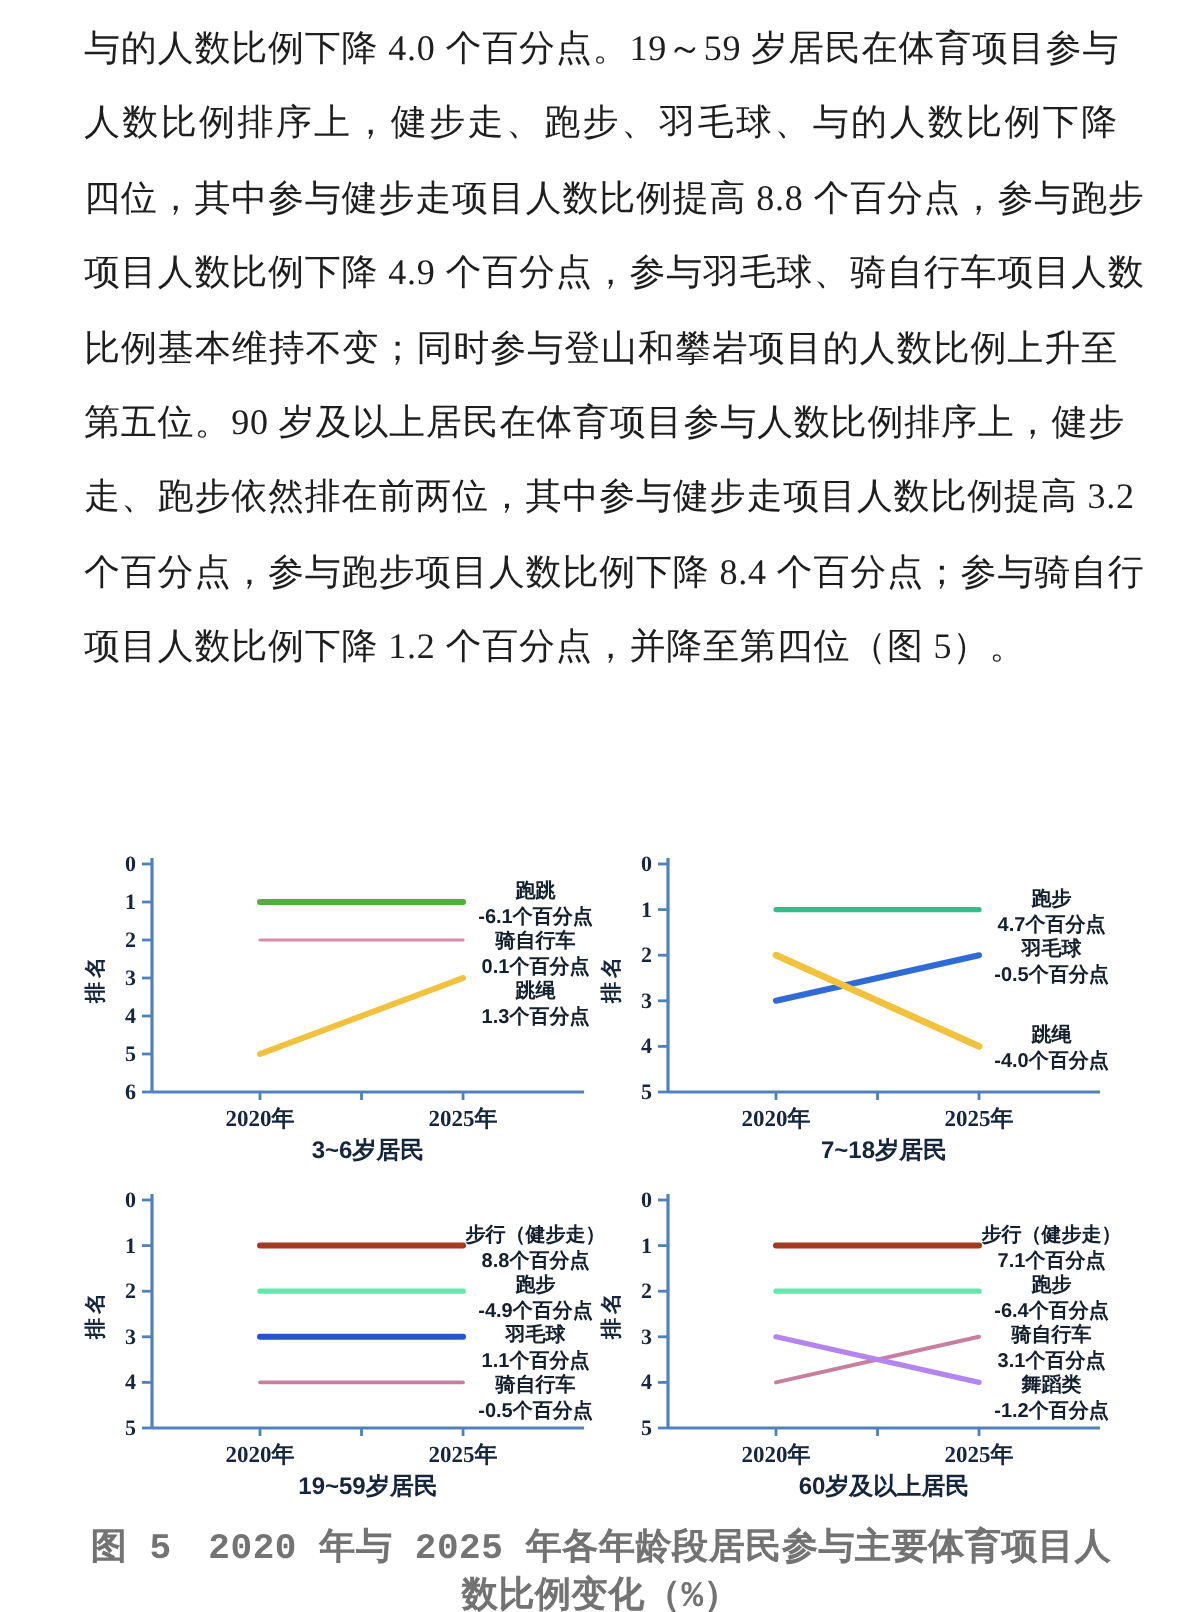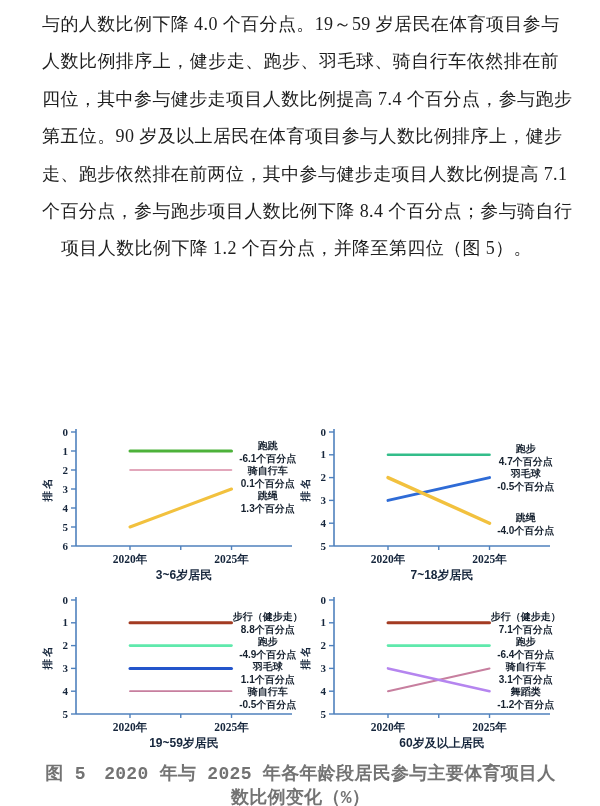--- a/index.html
+++ b/index.html
@@ -19,21 +19,20 @@
     font-size:18px;
     line-height:37.4px;
     letter-spacing:.4px;
     text-align:justify;
     text-align-last:justify;
     white-space:nowrap;
     color:#1e1e1e;
   }
   .para-line.last{
     text-align-last:left;
-    margin-left:19px;
   }
   .figure{
     position:absolute;
     left:42px;top:424px;width:517px;
   }
   .chart-grid{
     display:grid;
     grid-template-columns:258px 258px;
     grid-row-gap:6px;
   }
@@ -52,24 +51,26 @@
   }
   svg{display:block;overflow:visible;}
 </style>
 </head>
 <body>
 
 <div class="page">
 
   <div class="para">
     <div class="para-line">与的人数比例下降 4.0 个百分点。19～59 岁居民在体育项目参与</div>
-    <div class="para-line">人数比例排序上，健步走、跑步、羽毛球、骑自行车依然排在前</div>
-    <div class="para-line">四位，其中参与健步走项目人数比例提高 7.4 个百分点，参与跑步</div>
+    <div class="para-line">人数比例排序上，健步走、跑步、羽毛球、与的人数比例下降</div>
+    <div class="para-line">四位，其中参与健步走项目人数比例提高 8.8 个百分点，参与跑步</div>
+    <div class="para-line">项目人数比例下降 4.9 个百分点，参与羽毛球、骑自行车项目人数</div>
+    <div class="para-line">比例基本维持不变；同时参与登山和攀岩项目的人数比例上升至</div>
     <div class="para-line">第五位。90 岁及以上居民在体育项目参与人数比例排序上，健步</div>
-    <div class="para-line">走、跑步依然排在前两位，其中参与健步走项目人数比例提高 7.1</div>
+    <div class="para-line">走、跑步依然排在前两位，其中参与健步走项目人数比例提高 3.2</div>
     <div class="para-line">个百分点，参与跑步项目人数比例下降 8.4 个百分点；参与骑自行</div>
     <div class="para-line last">项目人数比例下降 1.2 个百分点，并降至第四位（图 5）。</div>
   </div>
 
   <div class="figure">
     <div class="chart-grid">
       <div class="chart-cell">
           <svg width="258" height="162">
             <line x1="34" y1="5" x2="34" y2="122" stroke="#4f81bd" stroke-width="1.6"></line>
             <line x1="34" y1="122" x2="250" y2="122" stroke="#4f81bd" stroke-width="1.6"></line>

